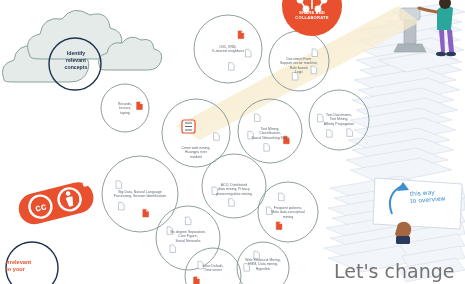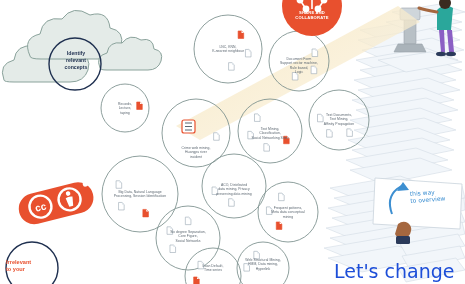--- a/index.html
+++ b/index.html
@@ -44,21 +44,21 @@
     position:absolute;
     color:#3d8fd1;
     font-size:6px;
     line-height:1.2;
     white-space:pre-line;
     transform:rotate(-4deg);
     font-family:"DejaVu Sans", sans-serif;
   }
   .tagline{
     position:absolute;
-    color:#1d4ed8;
+    color:#737373;
     font-size:19px;
     line-height:1;
     font-family:"DejaVu Sans", sans-serif;
     white-space:nowrap;
   }
   .irrelevant-label{
     position:absolute;
     color:#e8502e;
     font-weight:bold;
     font-size:5.6px;

